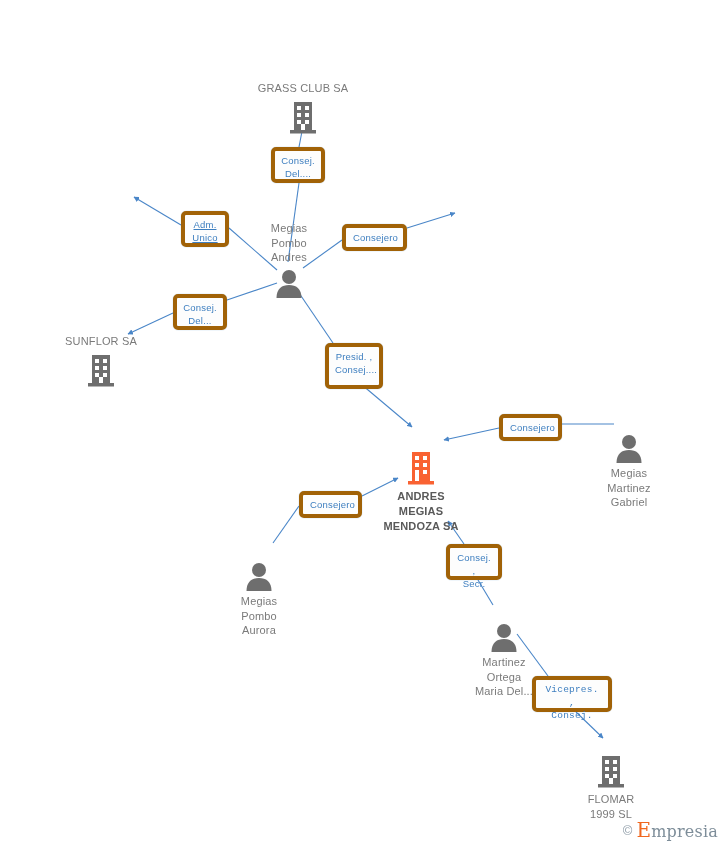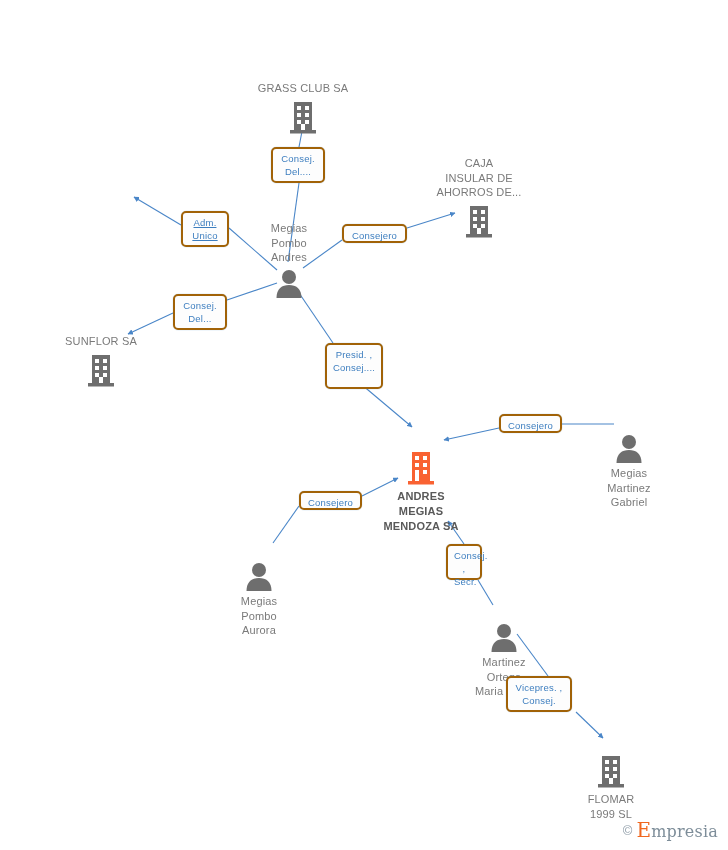--- a/index.html
+++ b/index.html
@@ -56,33 +56,33 @@
     line-height: 15px;
   }
   .icon-wrap {
     display: block;
     line-height: 0;
   }
   .edge-label {
     position: absolute;
     box-sizing: border-box;
     background: #fdfdfd;
-    border: 2px solid #a16207;
+    border: 4px solid #a16207;
     border-radius: 5px;
     color: #3d7ebf;
     font-size: 9.5px;
     line-height: 13px;
     text-align: center;
     padding: 3px 6px 4px 6px;
     white-space: pre-line;
     letter-spacing: 0.2px;
     box-shadow: 0 0 0 0.5px rgba(91,155,213,0.18);
   }
   .edge-label.one-line {
-    padding: 3px 7px 10px 7px;
+    padding: 3px 7px 16px 7px;
   }
   #watermark {
     position: absolute;
     right: 10px;
     bottom: 8px;
     display: flex;
     align-items: center;
     gap: 4px;
     user-select: none;
   }
@@ -154,136 +154,118 @@
         <rect x="9" y="13" width="4" height="4" fill="#ffffff"></rect>
         <rect x="17" y="13" width="4" height="4" fill="#ffffff"></rect>
         <rect x="9" y="20" width="4" height="4" fill="#ffffff"></rect>
         <rect x="17" y="20" width="4" height="4" fill="#ffffff"></rect>
         <rect x="13" y="24" width="4" height="6" fill="#ffffff"></rect>
       </svg>
     </span>
   </div>
 
 
-  <div class="node" style="left:479px; top:138px;">
-    <div class="node-label above">CAJA
-INSULAR DE
-AHORROS DE...</div>
+
+  <div class="node" style="left:101px; top:316px;">
+    <div class="node-label above">SUNFLOR SA</div>
     <span class="icon-wrap">
       <svg width="30" height="35" viewBox="0 0 30 35" aria-hidden="true">
         <rect x="6" y="2" width="18" height="28" fill="#6e6e6e"></rect>
         <rect x="2" y="30" width="26" height="3.5" fill="#6e6e6e"></rect>
         <rect x="9" y="6" width="4" height="4" fill="#ffffff"></rect>
         <rect x="17" y="6" width="4" height="4" fill="#ffffff"></rect>
         <rect x="9" y="13" width="4" height="4" fill="#ffffff"></rect>
         <rect x="17" y="13" width="4" height="4" fill="#ffffff"></rect>
         <rect x="9" y="20" width="4" height="4" fill="#ffffff"></rect>
         <rect x="17" y="20" width="4" height="4" fill="#ffffff"></rect>
         <rect x="13" y="24" width="4" height="6" fill="#ffffff"></rect>
       </svg>
     </span>
   </div>
 
-  <div class="node" style="left:101px; top:316px;">
-    <div class="node-label above">SUNFLOR SA</div>
+  <div class="node" style="left:289px; top:203px;">
+    <div class="node-label above">Megias
+Pombo
+Andres</div>
+    <span class="icon-wrap">
+      <svg width="28" height="29" viewBox="0 0 28 29" aria-hidden="true">
+        <circle cx="14" cy="8" r="7" fill="#6e6e6e"></circle>
+        <path d="M1.5 29 C1.5 19.5 7 16 14 16 C21 16 26.5 19.5 26.5 29 Z" fill="#6e6e6e"></path>
+      </svg>
+    </span>
+  </div>
+
+  <div class="node" style="left:421px; top:433px;">
+    <span class="icon-wrap">
+      <svg width="26" height="35" viewBox="0 0 26 35" aria-hidden="true">
+        <rect x="4" y="1" width="18" height="29" fill="#f96232"></rect>
+        <rect x="0" y="30" width="26" height="3.5" fill="#f96232"></rect>
+        <rect x="7" y="5" width="4" height="4" fill="#ffffff"></rect>
+        <rect x="15" y="5" width="4" height="4" fill="#ffffff"></rect>
+        <rect x="7" y="12" width="4" height="4" fill="#ffffff"></rect>
+        <rect x="15" y="12" width="4" height="4" fill="#ffffff"></rect>
+        <rect x="15" y="19" width="4" height="4" fill="#ffffff"></rect>
+        <rect x="7" y="19" width="4" height="11" fill="#ffffff"></rect>
+      </svg>
+    </span>
+    <div class="node-label below focus">ANDRES
+MEGIAS
+MENDOZA SA</div>
+  </div>
+
+  <div class="node" style="left:629px; top:416px;">
+    <span class="icon-wrap">
+      <svg width="28" height="29" viewBox="0 0 28 29" aria-hidden="true">
+        <circle cx="14" cy="8" r="7" fill="#6e6e6e"></circle>
+        <path d="M1.5 29 C1.5 19.5 7 16 14 16 C21 16 26.5 19.5 26.5 29 Z" fill="#6e6e6e"></path>
+      </svg>
+    </span>
+    <div class="node-label below">Megias
+Martinez
+Gabriel</div>
+  </div>
+
+  <div class="node" style="left:259px; top:544px;">
+    <span class="icon-wrap">
+      <svg width="28" height="29" viewBox="0 0 28 29" aria-hidden="true">
+        <circle cx="14" cy="8" r="7" fill="#6e6e6e"></circle>
+        <path d="M1.5 29 C1.5 19.5 7 16 14 16 C21 16 26.5 19.5 26.5 29 Z" fill="#6e6e6e"></path>
+      </svg>
+    </span>
+    <div class="node-label below">Megias
+Pombo
+Aurora</div>
+  </div>
+
+  <div class="node" style="left:504px; top:605px;">
+    <span class="icon-wrap">
+      <svg width="28" height="29" viewBox="0 0 28 29" aria-hidden="true">
+        <circle cx="14" cy="8" r="7" fill="#6e6e6e"></circle>
+        <path d="M1.5 29 C1.5 19.5 7 16 14 16 C21 16 26.5 19.5 26.5 29 Z" fill="#6e6e6e"></path>
+      </svg>
+    </span>
+    <div class="node-label below">Martinez
+Ortega
+Maria Del...</div>
+  </div>
+
+  <div class="node" style="left:611px; top:736px;">
     <span class="icon-wrap">
       <svg width="30" height="35" viewBox="0 0 30 35" aria-hidden="true">
         <rect x="6" y="2" width="18" height="28" fill="#6e6e6e"></rect>
         <rect x="2" y="30" width="26" height="3.5" fill="#6e6e6e"></rect>
         <rect x="9" y="6" width="4" height="4" fill="#ffffff"></rect>
         <rect x="17" y="6" width="4" height="4" fill="#ffffff"></rect>
         <rect x="9" y="13" width="4" height="4" fill="#ffffff"></rect>
         <rect x="17" y="13" width="4" height="4" fill="#ffffff"></rect>
         <rect x="9" y="20" width="4" height="4" fill="#ffffff"></rect>
         <rect x="17" y="20" width="4" height="4" fill="#ffffff"></rect>
         <rect x="13" y="24" width="4" height="6" fill="#ffffff"></rect>
       </svg>
     </span>
-  </div>
-
-  <div class="node" style="left:289px; top:203px;">
-    <div class="node-label above">Megias
-Pombo
-Andres</div>
-    <span class="icon-wrap">
-      <svg width="28" height="29" viewBox="0 0 28 29" aria-hidden="true">
-        <circle cx="14" cy="8" r="7" fill="#6e6e6e"></circle>
-        <path d="M1.5 29 C1.5 19.5 7 16 14 16 C21 16 26.5 19.5 26.5 29 Z" fill="#6e6e6e"></path>
-      </svg>
-    </span>
-  </div>
-
-  <div class="node" style="left:421px; top:433px;">
-    <span class="icon-wrap">
-      <svg width="26" height="35" viewBox="0 0 26 35" aria-hidden="true">
-        <rect x="4" y="1" width="18" height="29" fill="#f96232"></rect>
-        <rect x="0" y="30" width="26" height="3.5" fill="#f96232"></rect>
-        <rect x="7" y="5" width="4" height="4" fill="#ffffff"></rect>
-        <rect x="15" y="5" width="4" height="4" fill="#ffffff"></rect>
-        <rect x="7" y="12" width="4" height="4" fill="#ffffff"></rect>
-        <rect x="15" y="12" width="4" height="4" fill="#ffffff"></rect>
-        <rect x="15" y="19" width="4" height="4" fill="#ffffff"></rect>
-        <rect x="7" y="19" width="4" height="11" fill="#ffffff"></rect>
-      </svg>
-    </span>
-    <div class="node-label below focus">ANDRES
-MEGIAS
-MENDOZA SA</div>
-  </div>
-
-  <div class="node" style="left:629px; top:416px;">
-    <span class="icon-wrap">
-      <svg width="28" height="29" viewBox="0 0 28 29" aria-hidden="true">
-        <circle cx="14" cy="8" r="7" fill="#6e6e6e"></circle>
-        <path d="M1.5 29 C1.5 19.5 7 16 14 16 C21 16 26.5 19.5 26.5 29 Z" fill="#6e6e6e"></path>
-      </svg>
-    </span>
-    <div class="node-label below">Megias
-Martinez
-Gabriel</div>
-  </div>
-
-  <div class="node" style="left:259px; top:544px;">
-    <span class="icon-wrap">
-      <svg width="28" height="29" viewBox="0 0 28 29" aria-hidden="true">
-        <circle cx="14" cy="8" r="7" fill="#6e6e6e"></circle>
-        <path d="M1.5 29 C1.5 19.5 7 16 14 16 C21 16 26.5 19.5 26.5 29 Z" fill="#6e6e6e"></path>
-      </svg>
-    </span>
-    <div class="node-label below">Megias
-Pombo
-Aurora</div>
-  </div>
-
-  <div class="node" style="left:504px; top:605px;">
-    <span class="icon-wrap">
-      <svg width="28" height="29" viewBox="0 0 28 29" aria-hidden="true">
-        <circle cx="14" cy="8" r="7" fill="#6e6e6e"></circle>
-        <path d="M1.5 29 C1.5 19.5 7 16 14 16 C21 16 26.5 19.5 26.5 29 Z" fill="#6e6e6e"></path>
-      </svg>
-    </span>
-    <div class="node-label below">Martinez
-Ortega
-Maria Del...</div>
-  </div>
-
-  <div class="node" style="left:611px; top:736px;">
-    <span class="icon-wrap">
-      <svg width="30" height="35" viewBox="0 0 30 35" aria-hidden="true">
-        <rect x="6" y="2" width="18" height="28" fill="#6e6e6e"></rect>
-        <rect x="2" y="30" width="26" height="3.5" fill="#6e6e6e"></rect>
-        <rect x="9" y="6" width="4" height="4" fill="#ffffff"></rect>
-        <rect x="17" y="6" width="4" height="4" fill="#ffffff"></rect>
-        <rect x="9" y="13" width="4" height="4" fill="#ffffff"></rect>
-        <rect x="17" y="13" width="4" height="4" fill="#ffffff"></rect>
-        <rect x="9" y="20" width="4" height="4" fill="#ffffff"></rect>
-        <rect x="17" y="20" width="4" height="4" fill="#ffffff"></rect>
-        <rect x="13" y="24" width="4" height="6" fill="#ffffff"></rect>
-      </svg>
-    </span>
     <div class="node-label below">FLOMAR
 1999 SL</div>
   </div>
 
   <div class="edge-label" style="left:271px; top:147px; width:54px; height:36px;">Consej.
 Del....</div>
 
   <div class="edge-label" style="left:181px; top:211px; width:48px; height:36px;text-decoration:underline;">Adm.
 Unico</div>
 
@@ -292,24 +274,24 @@
   <div class="edge-label" style="left:173px; top:294px; width:54px; height:36px;">Consej.
 Del...</div>
 
   <div class="edge-label" style="left:325px; top:343px; width:58px; height:46px;">Presid. ,
 Consej....</div>
 
   <div class="edge-label one-line" style="left:499px; top:414px; width:63px; height:19px;">Consejero</div>
 
   <div class="edge-label one-line" style="left:299px; top:491px; width:63px; height:19px;">Consejero</div>
 
-  <div class="edge-label" style="left:446px; top:544px; width:36px; height:36px;">Consej. ,
+  <div class="edge-label" style="left:446px; top:544px; width:56px; height:36px;">Consej. ,
 Secr.</div>
 
-  <div class="edge-label" style="left:506px; top:676px; width:66px; height:36px;">Vicepres. ,
+  <div class="edge-label" style="left:532px; top:676px; width:80px; height:36px;font-family:Liberation Mono, monospace;">Vicepres. ,
 Consej.</div>
 
   <div id="watermark">
     <span class="copy">©</span>
     <span class="brand"><span class="cap">E</span><span>mpresia</span></span>
   </div>
 
 </div>
 
 </body></html>

